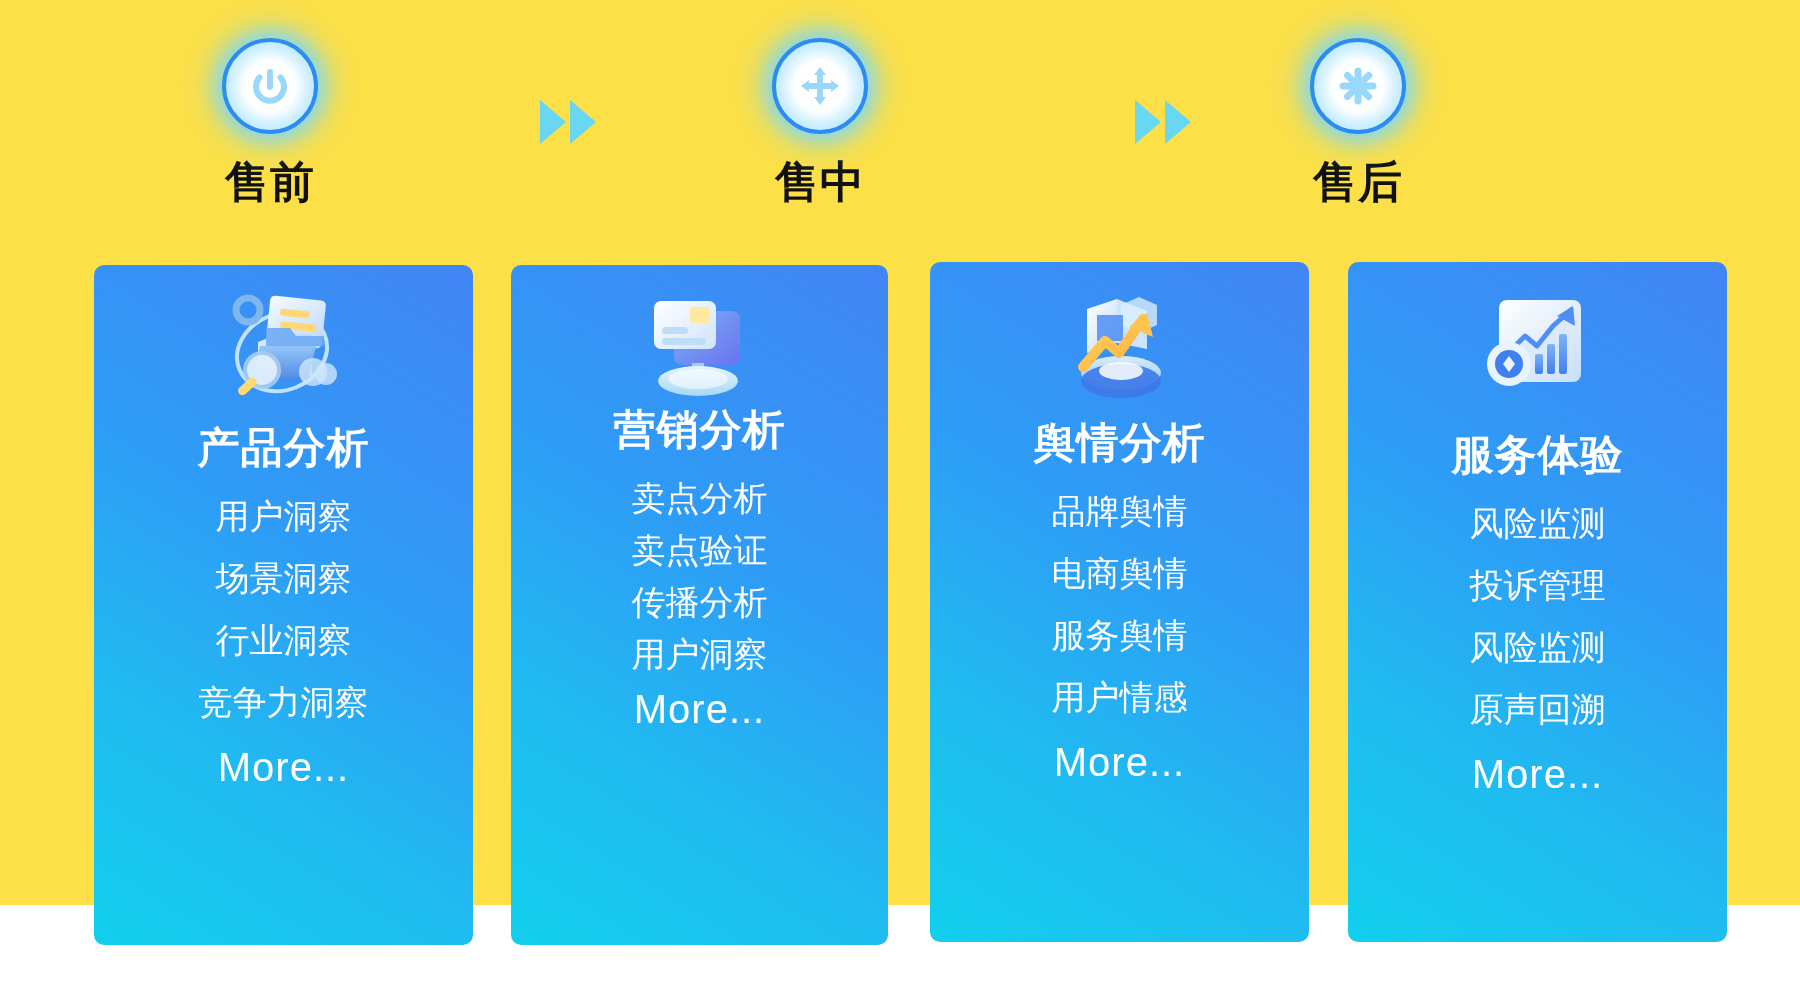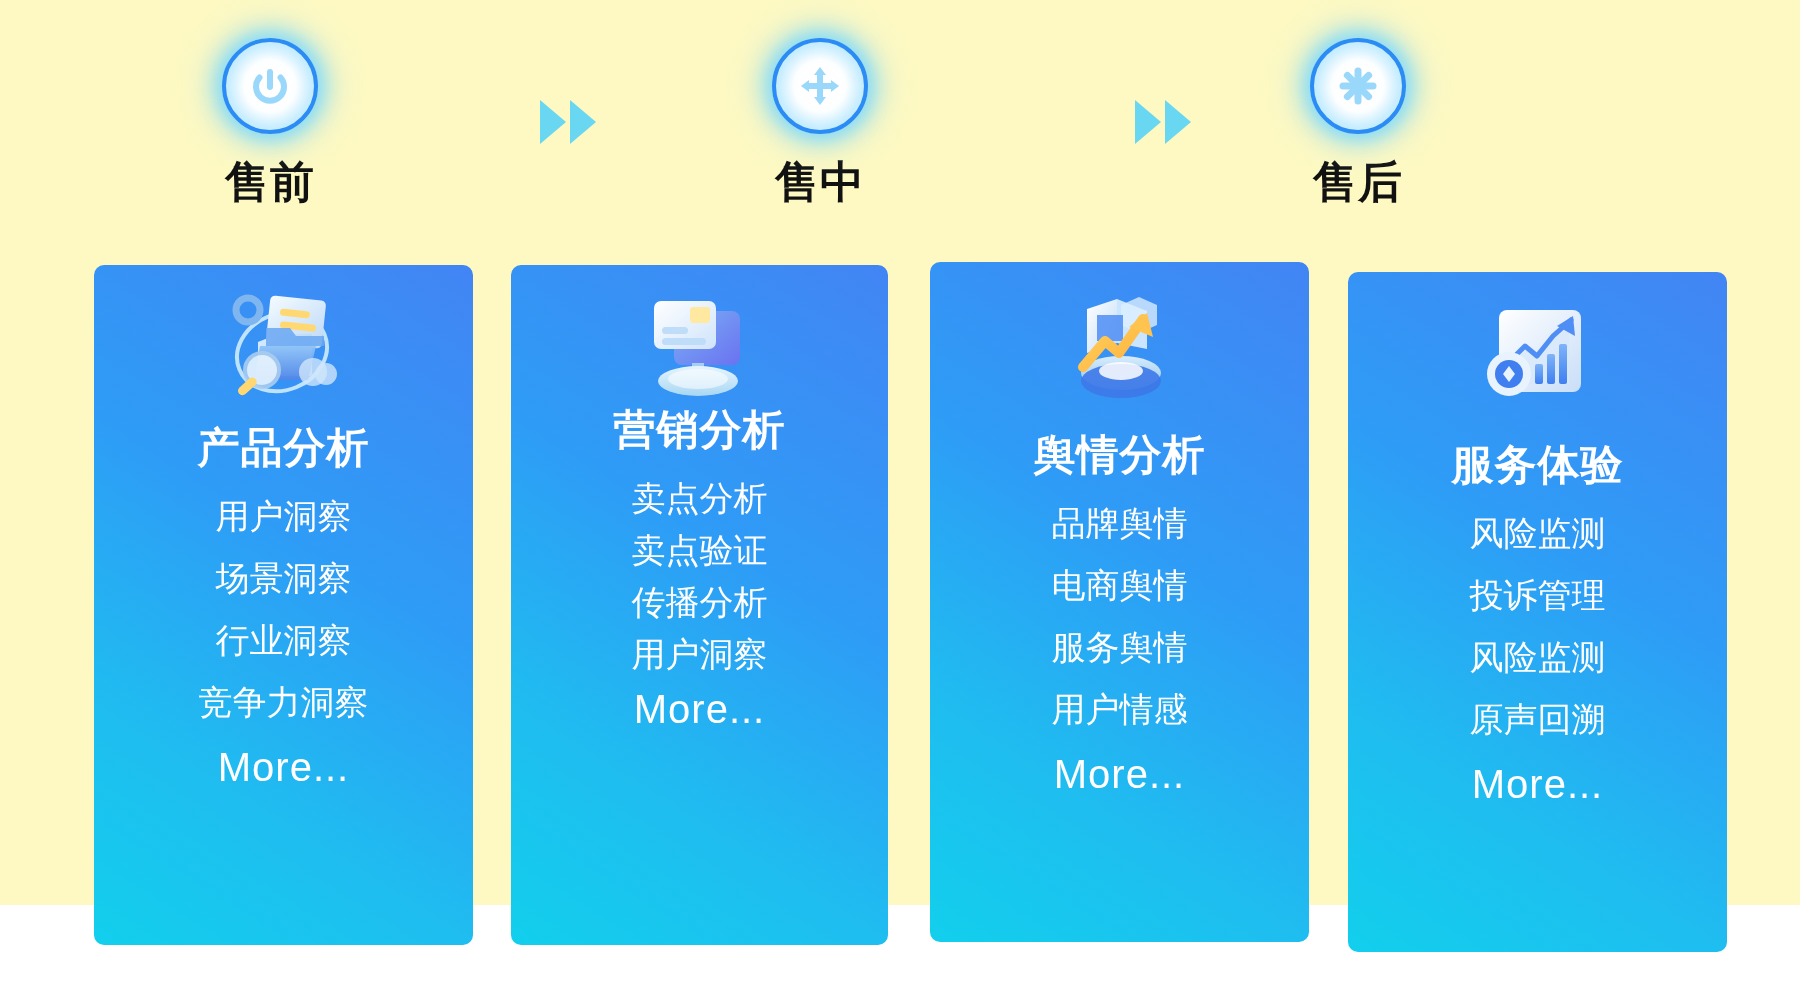--- a/index.html
+++ b/index.html
@@ -5,21 +5,21 @@
   * { margin:0; padding:0; box-sizing:border-box; }
   html, body {
     width:1800px; height:1000px;
     background:#ffffff;
     font-family:"Liberation Sans", "DejaVu Sans", sans-serif;
     overflow:hidden;
   }
   .stage {
     position:relative;
     width:1800px; height:905px;
-    background:#fef9c3;
+    background:#fde047;
   }
 
   
   .stage-marker {
     position:absolute;
     display:flex;
     flex-direction:column;
     align-items:center;
     width:200px;
   }
@@ -257,31 +257,31 @@
         <polygon points="26,22 56,12 56,56 26,66" fill="url(#g3a)"></polygon>
         <polygon points="56,12 86,24 86,62 56,56" fill="#dceeff" opacity="0.9"></polygon>
         <rect x="36" y="28" width="26" height="26" fill="#4f8ef5" opacity="0.85"></rect>
         <ellipse cx="60" cy="86" rx="40" ry="17" fill="url(#g3b)"></ellipse>
         <ellipse cx="60" cy="94" rx="40" ry="17" fill="#3d78e8" opacity="0.9"></ellipse>
         <ellipse cx="60" cy="84" rx="22" ry="9" fill="#ffffff" opacity="0.85"></ellipse>
         <path d="M22 80 L44 54 L58 66 L82 32" stroke="url(#g3c)" stroke-width="10" fill="none" stroke-linecap="round" stroke-linejoin="round"></path>
         <polygon points="86,26 92,50 68,40" fill="#ffc44f"></polygon>
       </svg>
     </div>
-    <div class="card-title" style="margin-top:28px;">舆情分析</div>
+    <div class="card-title" style="margin-top:16px;">舆情分析</div>
     <ul class="card-list" style="margin-top:30px; gap:28px;">
       <li>品牌舆情</li>
       <li>电商舆情</li>
       <li>服务舆情</li>
       <li>用户情感</li>
       <li class="more">More...</li>
     </ul>
   </div>
 
-  <div class="card" style="left:1348px; top:272px; width:379px; height:680px;">
+  <div class="card" style="left:1348px; top:262px; width:379px; height:680px;">
     <div class="card-icon">
       <svg width="110" height="108" viewBox="0 0 110 108">
         <defs>
           <linearGradient id="g4a" x1="0" y1="0" x2="1" y2="1">
             <stop offset="0" stop-color="#ffffff"></stop>
               <stop offset="1" stop-color="#c9deF8"></stop>
           </linearGradient>
           <linearGradient id="g4b" x1="0" y1="1" x2="0" y2="0">
             <stop offset="0" stop-color="#3f7ff0"></stop>
               <stop offset="1" stop-color="#7fb4f8"></stop>

